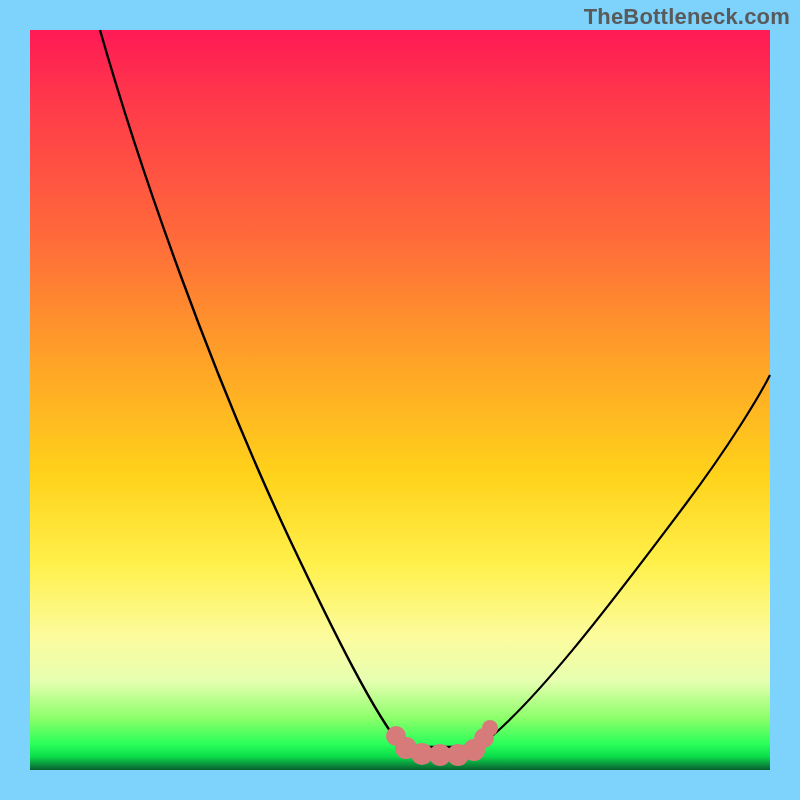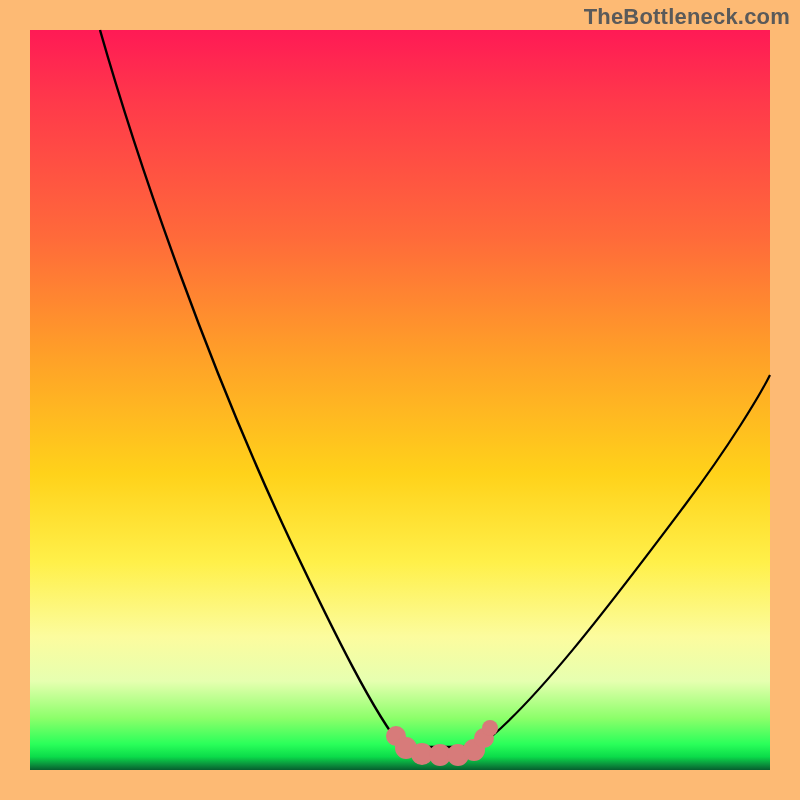--- a/index.html
+++ b/index.html
@@ -8,21 +8,21 @@
     width: 800px;
     height: 800px;
     background: #000;
     overflow: hidden;
     font-family: Arial, Helvetica, sans-serif;
   }
   .frame {
     position: absolute;
     left: 0; top: 0;
     width: 800px; height: 800px;
-    background: #fdba74;
+    background: #7dd3fc;
   }
   .plot {
     position: absolute;
     left: 30px;
     top: 30px;
     width: 740px;
     height: 740px;
     
     background: linear-gradient(
       to bottom,

